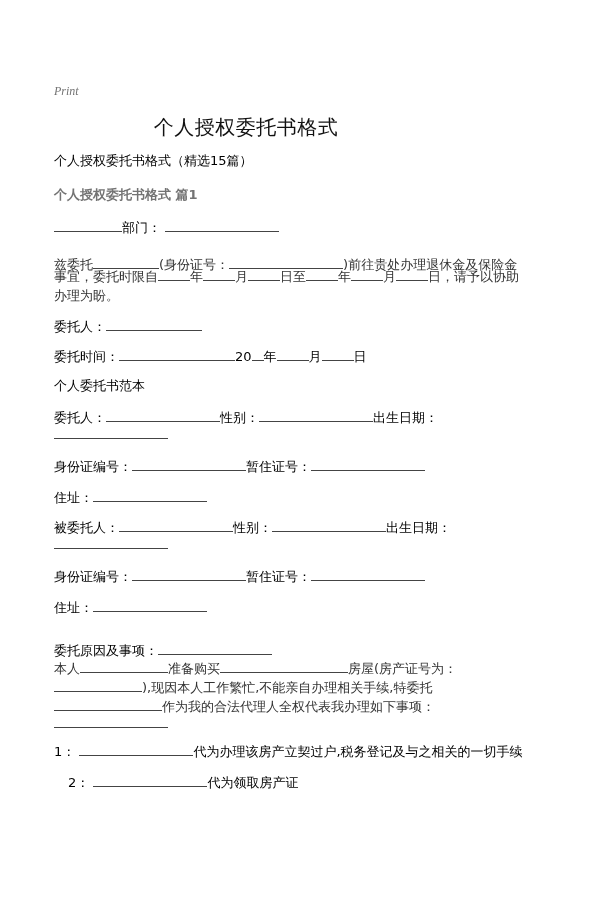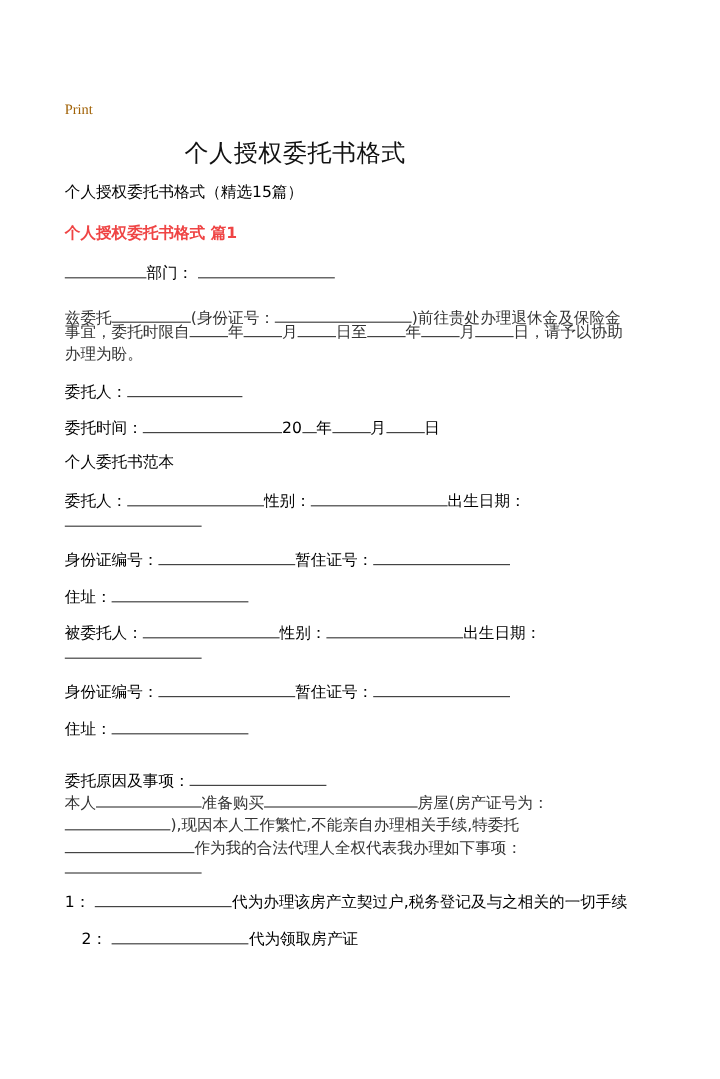--- a/index.html
+++ b/index.html
@@ -19,21 +19,22 @@
       position: absolute;
       left: 0; top: 0;
       width: 600px; height: 899px;
       background: #ffffff;
     }
     .print-label {
       position: absolute;
       left: 54px; top: 84px;
       font-family: "Liberation Serif", "DejaVu Serif", serif;
       font-size: 12px;
-      color: #a16207;
+      color: #737373;
+      font-style: italic;
     }
     .doc-title {
       position: absolute;
       left: 0; top: 114px;
       width: 492px;
       text-align: center;
       font-size: 20px;
       color: #111;
       letter-spacing: 0.5px;
     }
@@ -42,21 +43,21 @@
       left: 54px;
       font-size: 13px;
       line-height: 19px;
       color: #000000;
       white-space: nowrap;
     }
     .subtitle { top: 151px; }
     .section-head {
       top: 185px;
       font-weight: bold;
-      color: #ef4444;
+      color: #737373;
       text-align: center;
     }
     .blank {
       display: inline-block;
       border-bottom: 1px solid #444;
       height: 14px;
       vertical-align: baseline;
     }
     .para {
       position: absolute;

